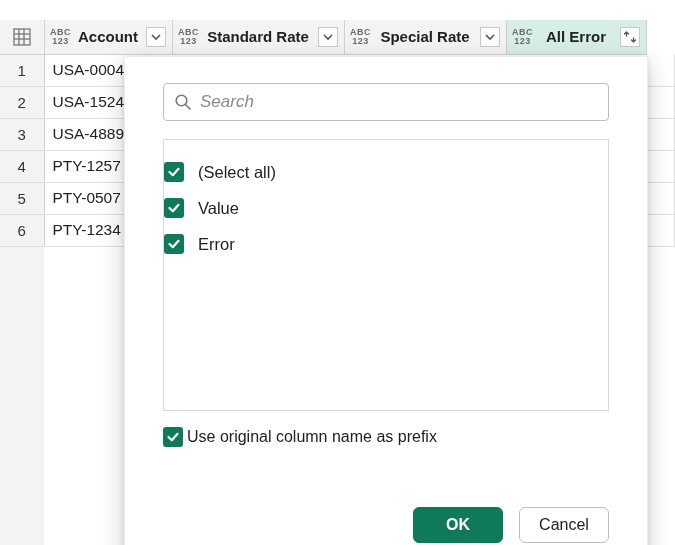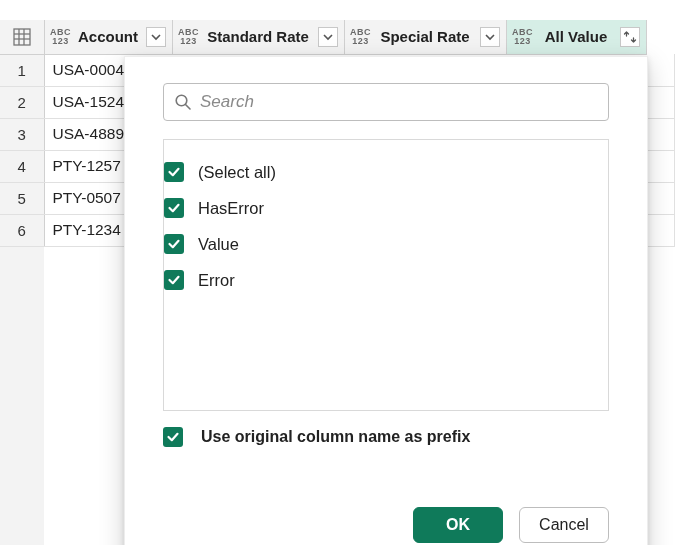--- a/index.html
+++ b/index.html
@@ -150,25 +150,24 @@
     border-radius: 3px;
     display: flex; align-items: center; justify-content: center;
     flex: 0 0 auto;
   }
   .chk svg { stroke: #fff; }
 
   .prefix-row {
     margin-top: 16px;
     display: flex;
     align-items: center;
-    gap: 18px;
+    gap: 4px;
     font-size: 16px;
     color: #222;
     flex: 0 0 auto;
-    font-weight: bold;
   }
 
   .button-row {
     margin-top: auto;
     display: flex;
     justify-content: flex-end;
     gap: 16px;
     padding-top: 20px;
   }
   .btn {
@@ -251,21 +250,21 @@
                   </svg>
               </span>
             </div>
           </th>
           <th class="col-header active" style="width:140px">
             <div class="col-header-inner">
               <span class="typetag">
                   <span class="t-abc">ABC</span>
                   <span class="t-123">123</span>
                 </span>
-              <span class="col-name">All Value</span>
+              <span class="col-name">All Error</span>
               <span class="expand-btn">
                 <svg width="14" height="12" viewBox="0 0 14 12">
                   <path d="M3.5 5 L3.5 1 M3.5 1 L1.5 3 M3.5 1 L5.5 3" fill="none" stroke="#555" stroke-width="1.3" stroke-linecap="round"></path>
                   <path d="M10.5 7 L10.5 11 M10.5 11 L8.5 9 M10.5 11 L12.5 9" fill="none" stroke="#555" stroke-width="1.3" stroke-linecap="round"></path>
                 </svg>
               </span>
             </div>
           </th>
           <th style="background:#fff; border:none;"></th>
         </tr>
@@ -321,28 +320,20 @@
             </svg>
         </span>
         <span>(Select all)</span>
       </div>
       <div class="option-row">
         <span class="chk">
           <svg width="14" height="14" viewBox="0 0 14 14">
               <path d="M2.5 7 L5.8 10.2 L11.5 3.8" fill="none" stroke="#fff" stroke-width="2.2" stroke-linecap="round" stroke-linejoin="round"></path>
             </svg>
         </span>
-        <span>HasError</span>
-      </div>
-      <div class="option-row">
-        <span class="chk">
-          <svg width="14" height="14" viewBox="0 0 14 14">
-              <path d="M2.5 7 L5.8 10.2 L11.5 3.8" fill="none" stroke="#fff" stroke-width="2.2" stroke-linecap="round" stroke-linejoin="round"></path>
-            </svg>
-        </span>
         <span>Value</span>
       </div>
       <div class="option-row">
         <span class="chk">
           <svg width="14" height="14" viewBox="0 0 14 14">
               <path d="M2.5 7 L5.8 10.2 L11.5 3.8" fill="none" stroke="#fff" stroke-width="2.2" stroke-linecap="round" stroke-linejoin="round"></path>
             </svg>
         </span>
         <span>Error</span>
       </div>

